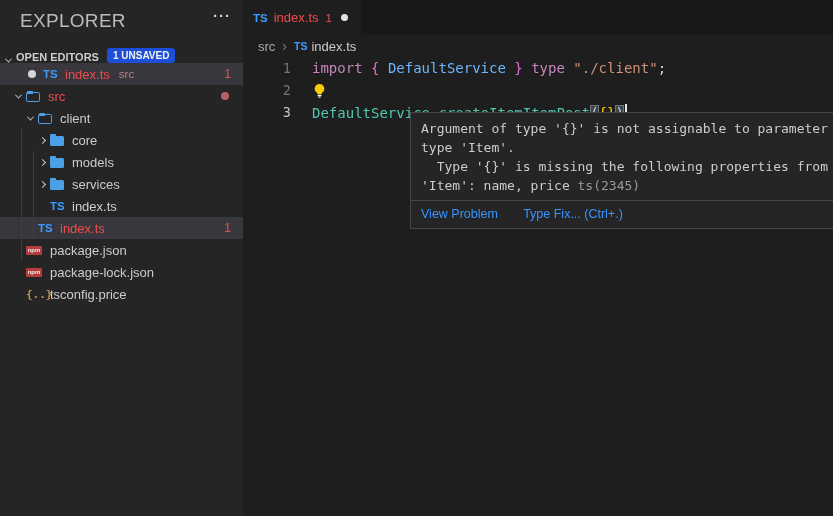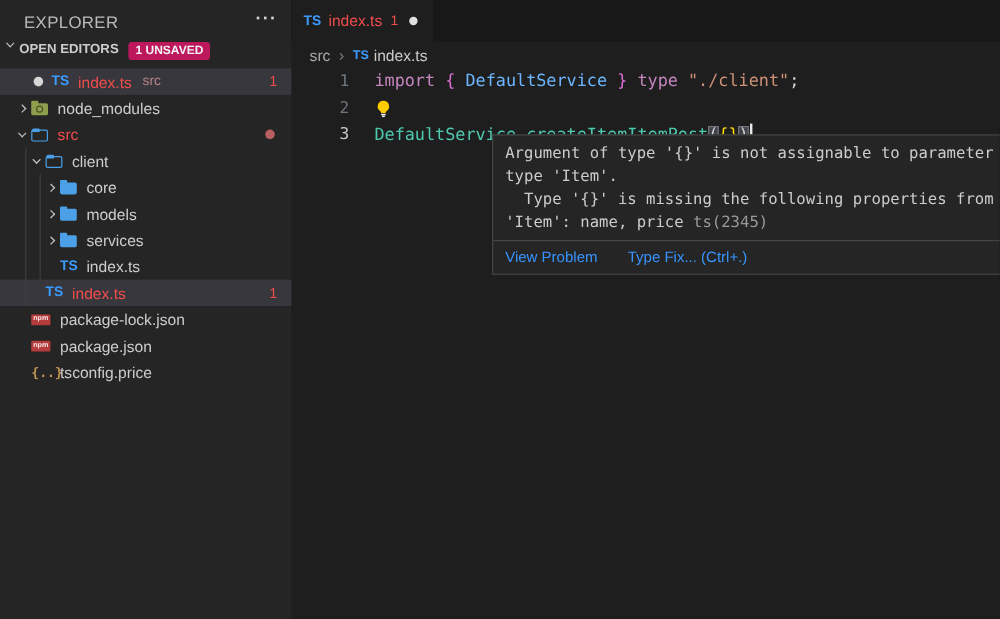--- a/index.html
+++ b/index.html
@@ -2,29 +2,29 @@
 <html><head>
 <meta charset="utf-8">
 <style>
   * { margin:0; padding:0; box-sizing:border-box; }
   html,body { width:833px; height:516px; overflow:hidden; background:#1e1e1e;
               font-family:"Liberation Sans", sans-serif; }
   .app { position:relative; width:833px; height:516px; }
 
   
   .sidebar { position:absolute; left:0; top:0; width:243px; height:516px; background:#252526; color:#cccccc; }
-  .explorer-title { padding:10px 0 0 20px; font-size:14px; color:#bbbbbb; letter-spacing:.3px; }
+  .explorer-title { padding:10px 0 0 20px; font-size:19px; color:#bbbbbb; letter-spacing:.3px; }
   .more-actions { position:absolute; top:7px; right:12px; font-size:15px; font-weight:700; color:#d4d4d4; letter-spacing:1px; cursor:pointer; }
-  .sec-hdr { display:flex; align-items:flex-start; height:22px; font-size:11px; font-weight:700; color:#cccccc; margin-top:9px; }
+  .sec-hdr { display:flex; align-items:flex-end; height:22px; font-size:11px; font-weight:700; color:#cccccc; margin-top:9px; }
   .sec-hdr.project { margin-top:2px; }
   .chevslot { width:16px; display:flex; justify-content:center; align-items:center; flex:none; }
   .chev { width:5px; height:5px; border-right:1.4px solid #c5c5c5; border-bottom:1.4px solid #c5c5c5; display:inline-block; }
   .chev.closed { transform:rotate(-45deg); }
   .chev.open { transform:rotate(45deg) translate(-1px,-1px); }
-  .badge-unsaved { margin-left:8px; background:#be185d; color:#f2f2f2; font-size:10px; font-weight:700; padding:2px 6px; border-radius:3px; }
+  .badge-unsaved { margin-left:8px; background:#1d4ed8; color:#f2f2f2; font-size:10px; font-weight:700; padding:2px 6px; border-radius:3px; }
   .row { display:flex; align-items:center; height:22px; font-size:13px; color:#cccccc; cursor:pointer; }
   .row.selected { background:#37373d; }
   .lbl { margin-left:2px; white-space:nowrap; }
   .lbl.err { color:#f14c4c; }
   .lbl.dim-src { color:#b98585; font-size:11.5px; margin-left:9px; }
   .err-count { margin-left:auto; margin-right:12px; color:#f14c4c; font-size:12px; }
   .err-dot { margin-left:auto; margin-right:14px; width:8px; height:8px; border-radius:50%; background:#b85f5f; }
   .mod-dot { width:8px; height:8px; border-radius:50%; background:#d6d6d6; flex:none; }
   .ico { width:20px; display:flex; align-items:center; justify-content:flex-start; flex:none; }
   .tsicon { color:#3b9cff; font-weight:700; font-size:11.5px; font-family:"Liberation Sans",sans-serif; }
@@ -102,29 +102,20 @@
       <span class="err-count">1</span>
     </div>
 
 
     <div style="position:relative;">
       <div class="indent-guide" style="left:21px; top:44px; height:132px;"></div>
       <div class="indent-guide" style="left:33px; top:66px; height:88px;"></div>
 
       <div class="row pl1">
         <span class="chevslot">
-            <span class="chev closed"></span>
-          </span>
-        <span class="ico">
-            <span class="folder nm"></span>
-          </span>
-        <span class="lbl">node_modules</span>
-      </div>
-      <div class="row pl1">
-        <span class="chevslot">
             <span class="chev open"></span>
           </span>
         <span class="ico">
             <span class="folder outline"></span>
           </span>
         <span class="lbl err">src</span>
         <span class="err-dot"></span>
       </div>
       <div class="row pl2">
         <span class="chevslot">
@@ -174,27 +165,27 @@
         <span class="ico">
             <span class="tsicon">TS</span>
           </span>
         <span class="lbl err">index.ts</span>
         <span class="err-count">1</span>
       </div>
       <div class="row pl1" style="padding-left:26px;">
         <span class="ico">
             <span class="npmicon">npm</span>
           </span>
+        <span class="lbl" style="margin-left:4px;">package.json</span>
+      </div>
+      <div class="row pl1" style="padding-left:26px;">
+        <span class="ico">
+            <span class="npmicon">npm</span>
+          </span>
         <span class="lbl" style="margin-left:4px;">package-lock.json</span>
-      </div>
-      <div class="row pl1" style="padding-left:26px;">
-        <span class="ico">
-            <span class="npmicon">npm</span>
-          </span>
-        <span class="lbl" style="margin-left:4px;">package.json</span>
       </div>
       <div class="row pl1" style="padding-left:26px;">
         <span class="ico">
             <span class="jsonicon">{..}</span>
           </span>
         <span class="lbl" style="margin-left:4px;">tsconfig.price</span>
       </div>
     </div>
   </div>
 

